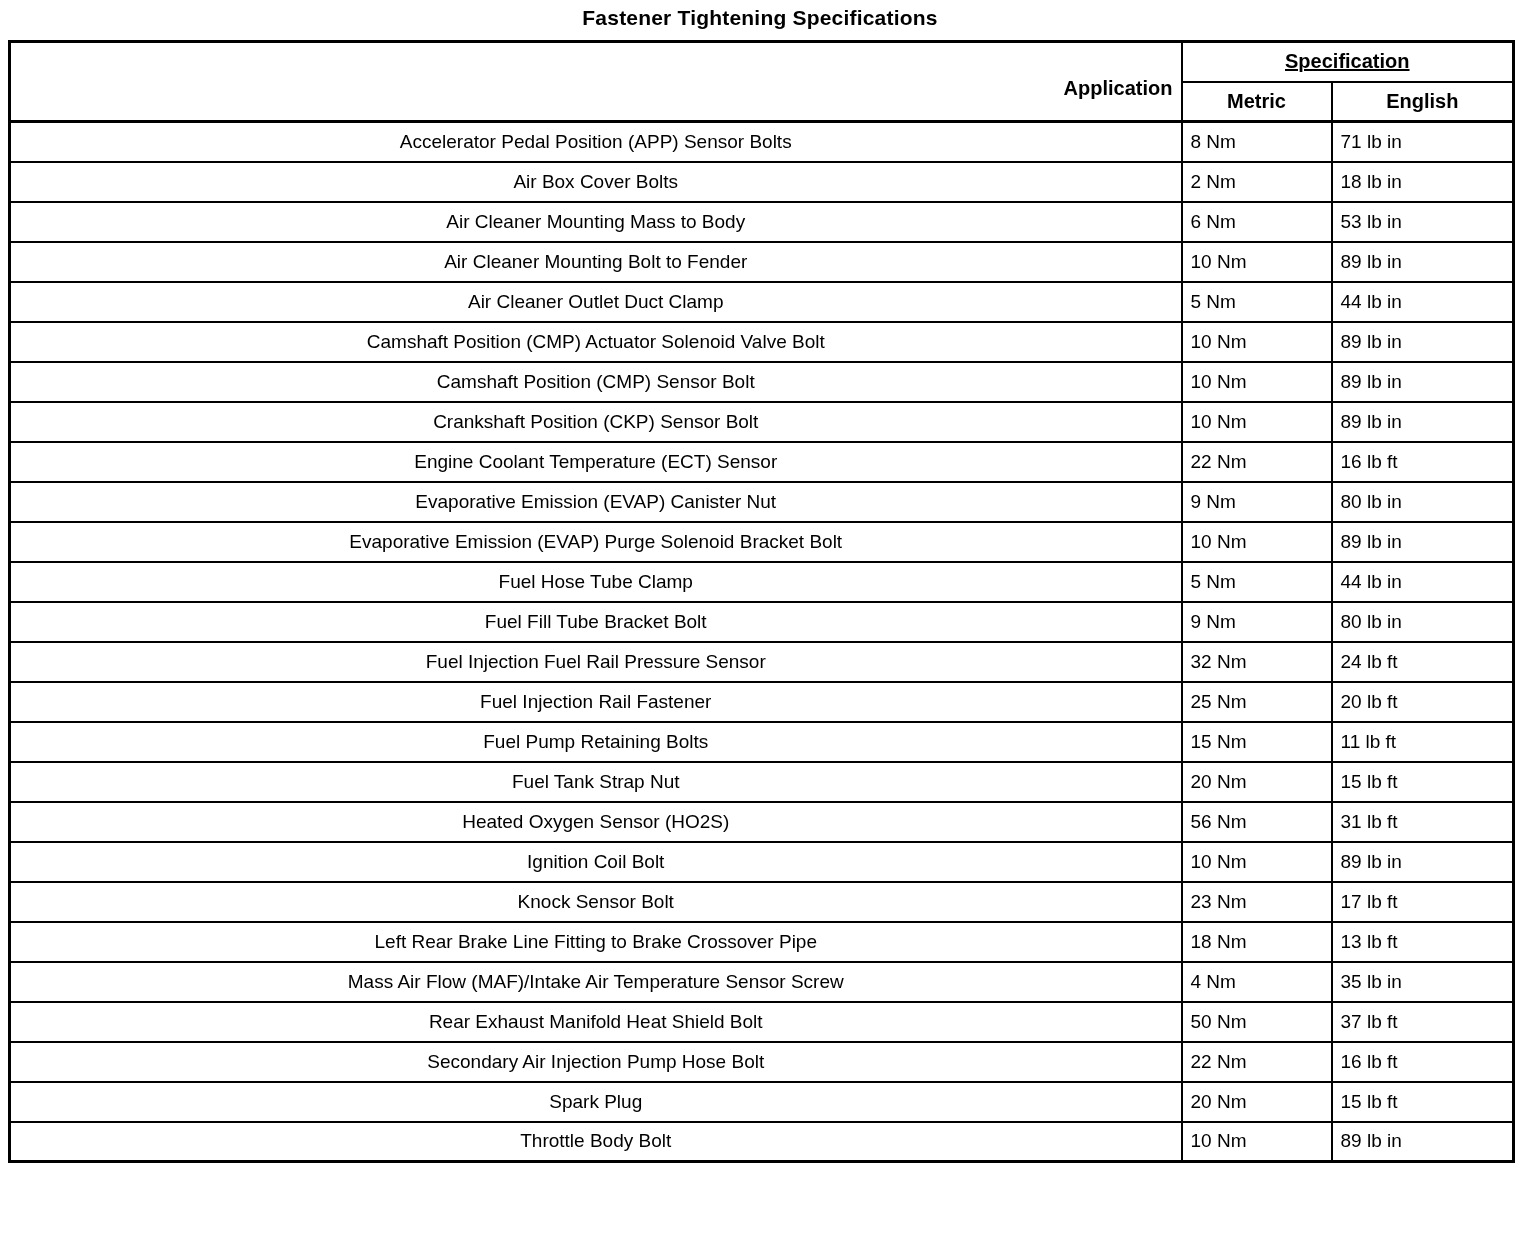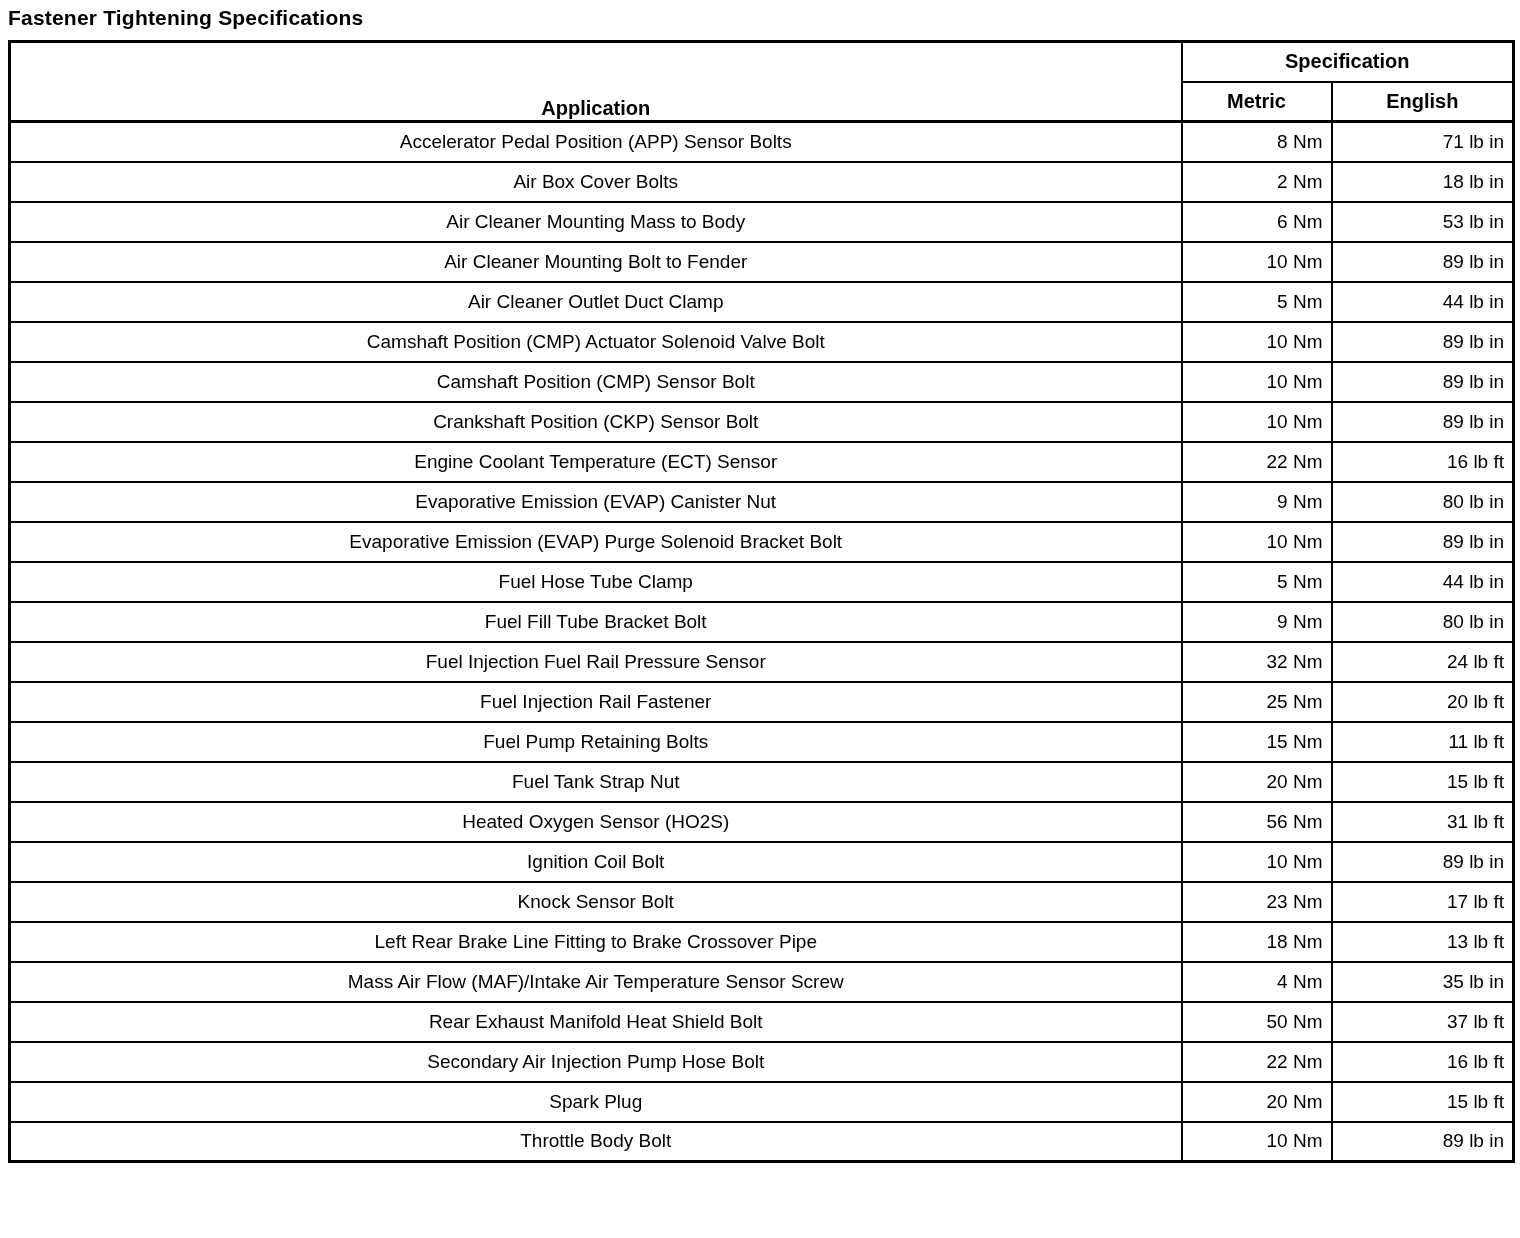--- a/index.html
+++ b/index.html
@@ -8,20 +8,21 @@
     background: #ffffff;
     color: #000000;
     font-family: "Liberation Sans", "DejaVu Sans", sans-serif;
   }
   .page {
     width: 1520px;
     box-sizing: border-box;
     padding: 4px 8px 10px 8px;
   }
   .doc-title {
+    text-align: center;
     font-size: 21px;
     font-weight: bold;
     margin: 2px 0 10px 0;
     letter-spacing: 0.2px;
   }
   table.spec-table {
     width: 1504px;
     margin: 0 auto;
     border-collapse: collapse;
     table-layout: fixed;
@@ -41,34 +42,35 @@
     overflow: hidden;
     white-space: nowrap;
   }
   thead th {
     font-weight: bold;
     text-align: center;
     font-size: 20px;
   }
   thead tr.spec-group th.spec-head {
     height: 40px;
+    text-decoration: underline;
   }
   thead th.app-head {
-    text-align: center;
+    text-align: right;
     vertical-align: bottom;
-    padding-bottom: 0;
+    padding-bottom: 20px;
   }
   thead { border-bottom: 3px solid #000000; }
 
   td.app-cell {
     text-align: center;
     padding-left: 6px;
   }
   td.spec-cell {
-    text-align: right;
+    text-align: left;
   }
 </style>
 </head>
 <body>
 
 <div class="page">
   <div class="doc-title">Fastener Tightening Specifications</div>
 
   <table class="spec-table">
     <colgroup>

